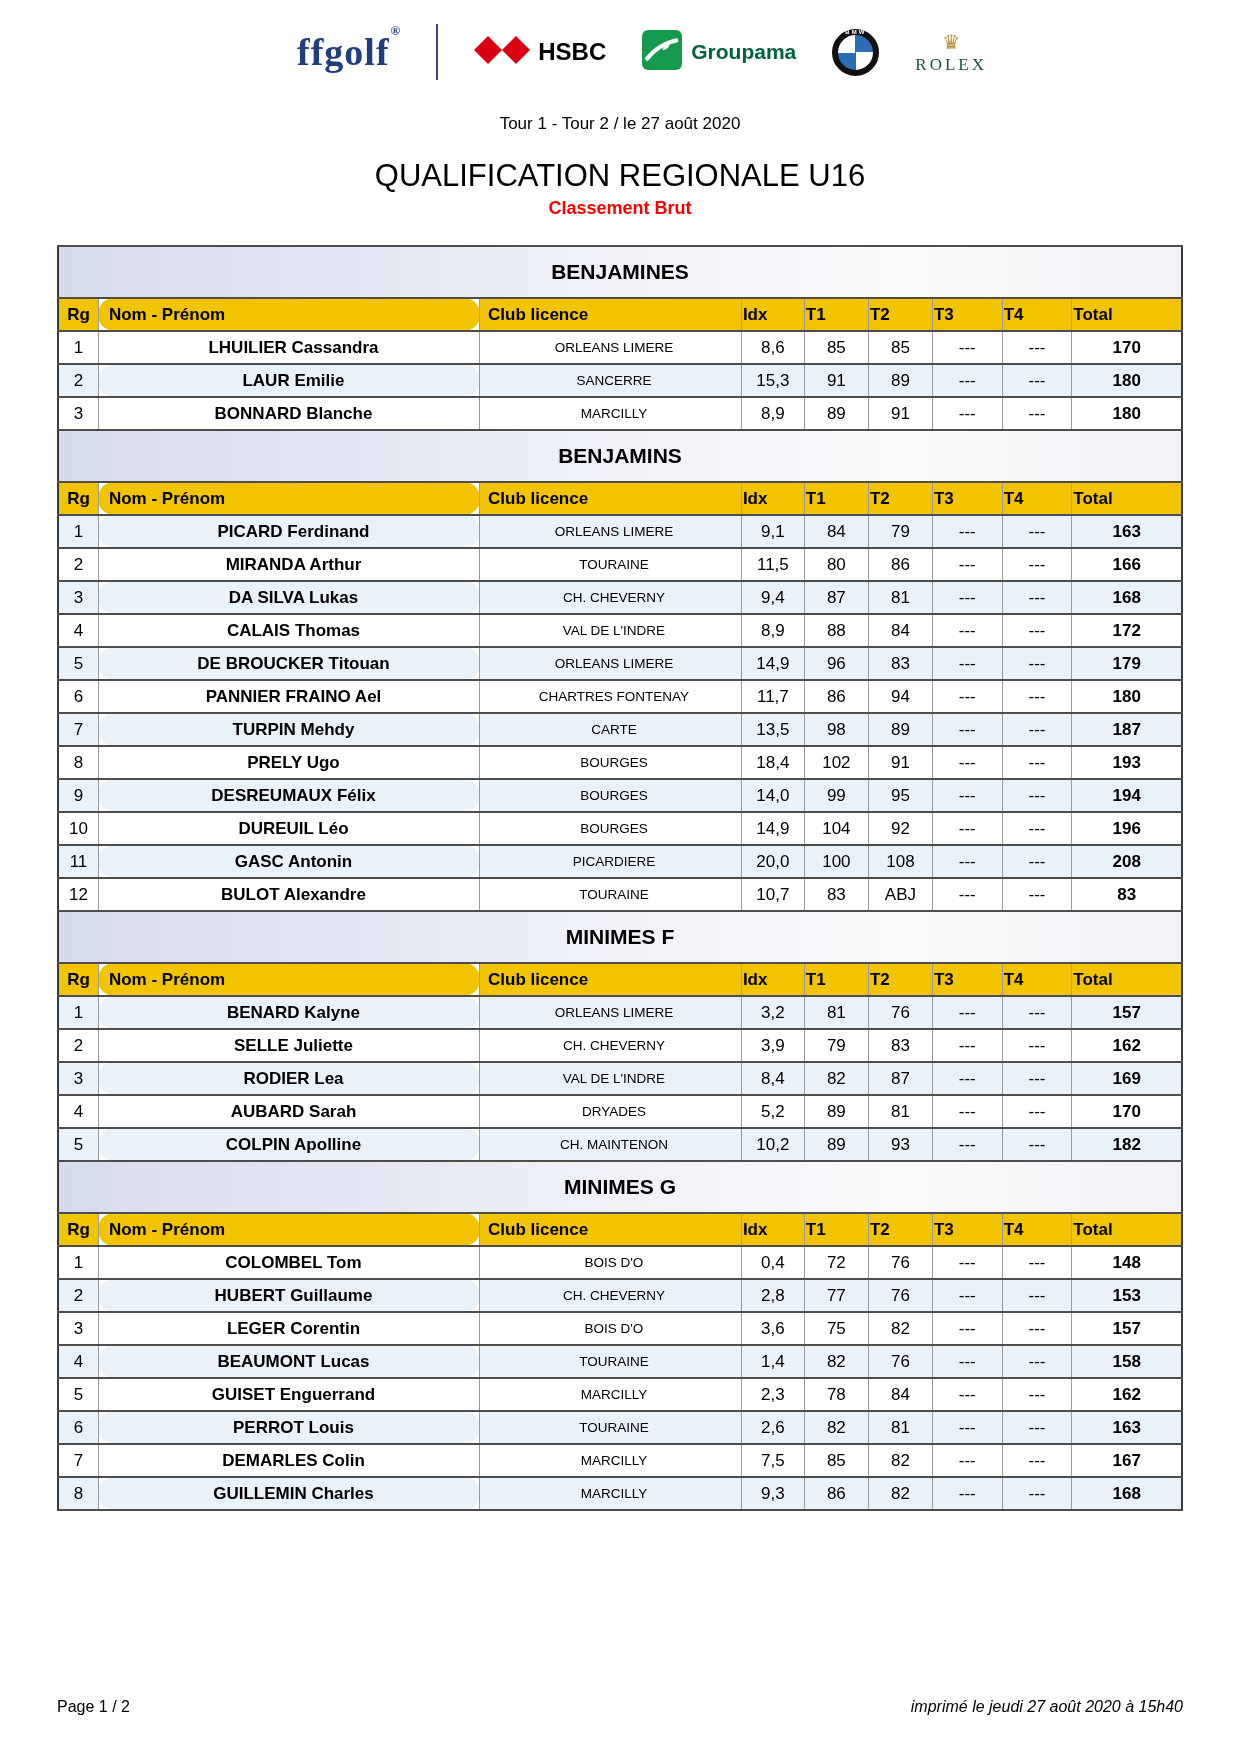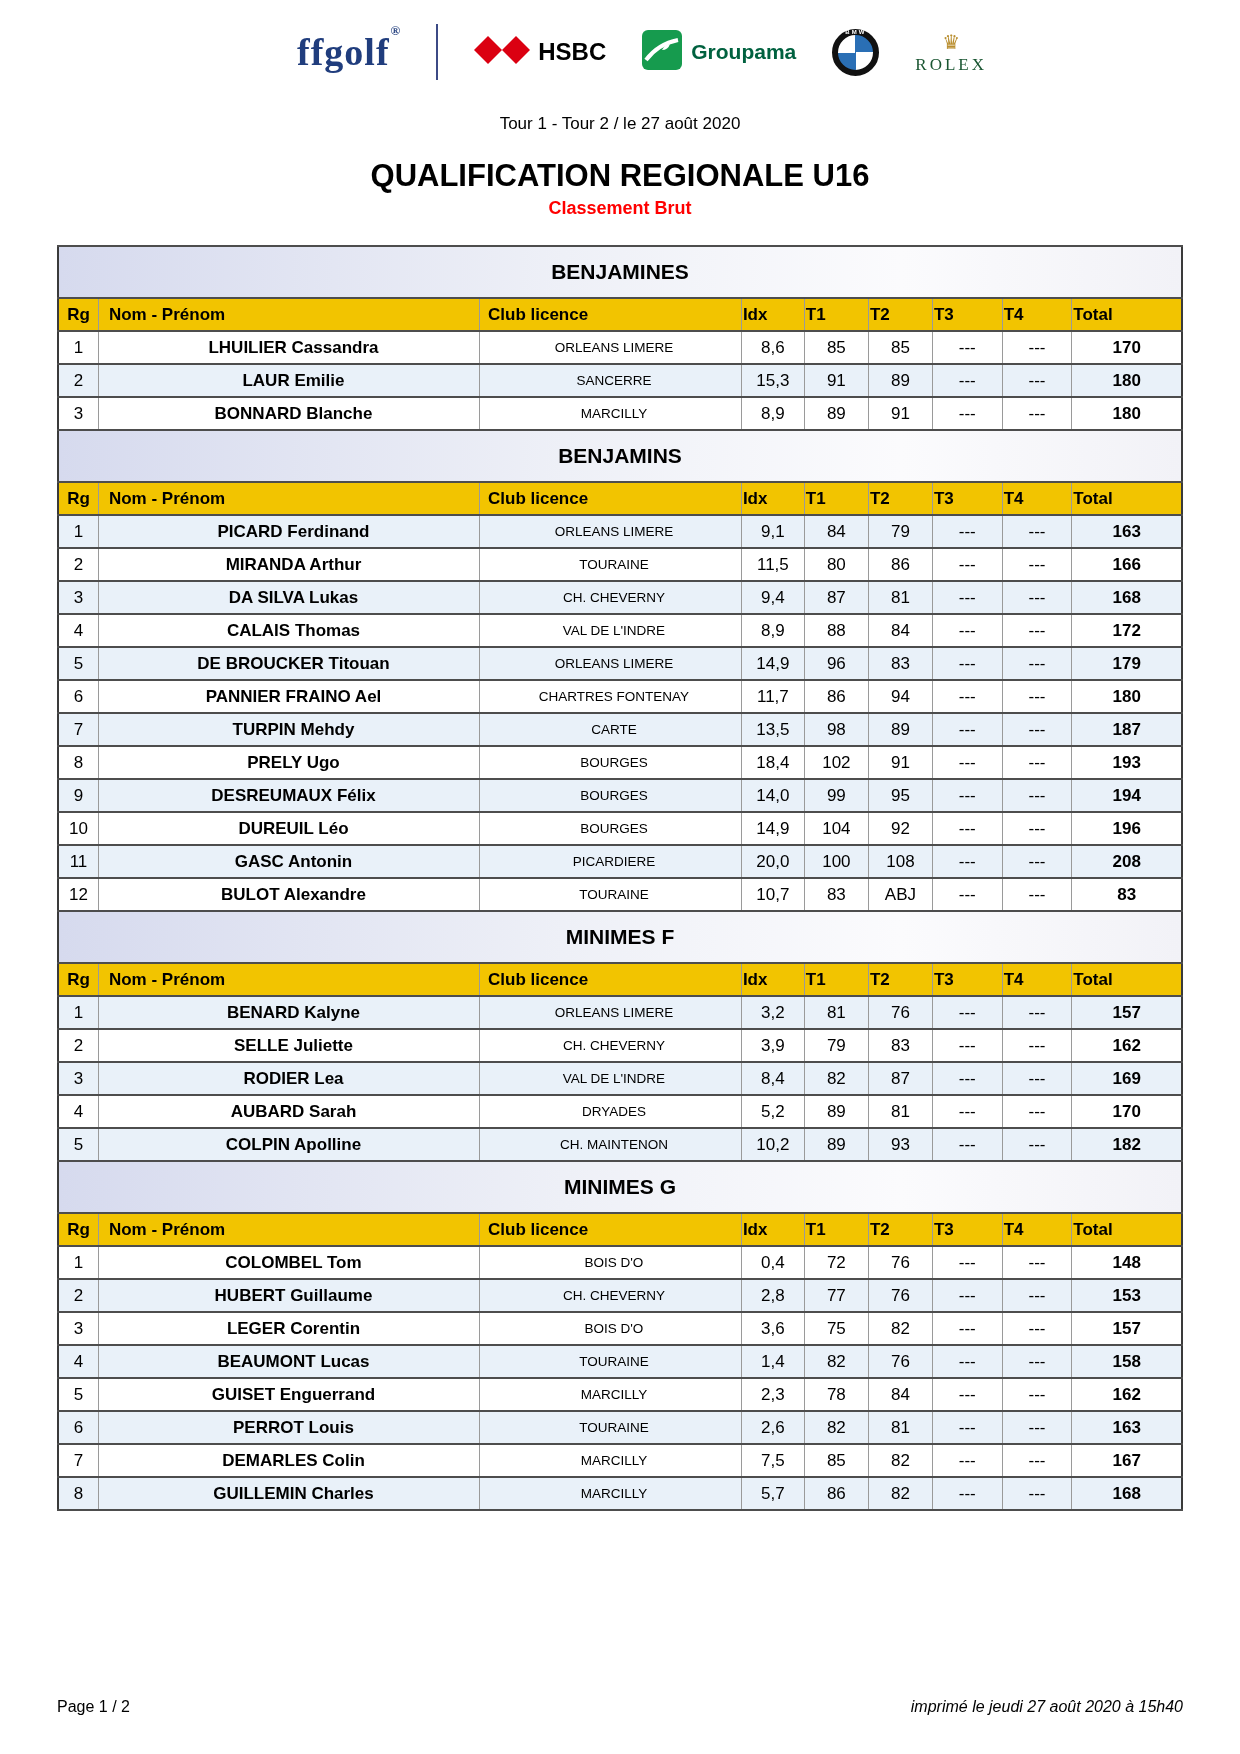--- a/index.html
+++ b/index.html
@@ -34,21 +34,21 @@
     font-size:6px;font-weight:bold;color:#fff;letter-spacing:2px;
   }
   .logo-rolex{display:flex;flex-direction:column;align-items:center;line-height:1;}
   .logo-rolex .crown{color:var(--rolex_gold,#b98e2f);font-size:20px;}
   .logo-rolex .word{
     font-family:"Liberation Serif", serif;font-weight:normal;font-size:17px;
     color:var(--rolex_green,#1a5632);letter-spacing:3px;margin-top:4px;
   }
   
   .tour-line{text-align:center;font-size:17px;margin-top:26px;}
-  .main-title{text-align:center;font-size:31px;font-weight:bold;margin-top:24px;letter-spacing:0px;}
+  .main-title{text-align:center;font-size:31px;font-weight:normal;margin-top:24px;letter-spacing:0px;}
   .sub-title{text-align:center;font-size:18px;font-weight:bold;color:var(--accent_red,#ff0000);margin-top:4px;}
   
   table.results{
     width:1126px;margin:26px 0 0 57px;border-collapse:collapse;table-layout:fixed;
     border:2px solid #3a3a3a;
   }
   table.results td{
     border-left:1px solid #9a9a9a;border-right:1px solid #9a9a9a;
     border-top:2px solid #4d4d4d;border-bottom:2px solid #4d4d4d;
     overflow:hidden;white-space:nowrap;box-sizing:border-box;
@@ -57,21 +57,21 @@
     height:52px;text-align:center;font-size:21px;font-weight:bold;
     background:linear-gradient(to right,#d6daee 0%,#eef0f7 45%,#fbfbfd 75%,#f2f2f7 100%);
   }
   tr.colhead td{
     background:var(--header_yellow,#f2c400);font-weight:bold;font-size:17px;height:33px;
   }
   tr.data td{height:33px;font-size:17px;text-align:center;background:#ffffff;}
   tr.data.alt td{background:var(--row_alt_blue,#e9f1f9);}
   td.c0{text-align:center;font-weight:normal;}
   tr.colhead td.c0{text-align:center;}
-  td.c1{text-align:left;padding-left:10px;font-weight:bold;}
+  td.c1{text-align:left;padding-left:10px;font-weight:bold;border-radius:16px;}
   td.c2{text-align:left;padding-left:8px;}
   tr.data td.c2{font-size:13.5px;font-weight:normal;}
   td.c8{font-weight:bold;}
   
   .footer{
     position:absolute;left:57px;right:57px;top:1698px;
     display:flex;justify-content:space-between;font-size:16px;
   }
   .footer .printed{font-style:italic;}
 </style>
@@ -487,21 +487,21 @@
         <td class="c4">85</td>
         <td class="c5">82</td>
         <td class="c6">---</td>
         <td class="c7">---</td>
         <td class="c8">167</td>
       </tr>
       <tr class="data alt">
         <td class="c0">8</td>
         <td class="c1">GUILLEMIN Charles</td>
         <td class="c2">MARCILLY</td>
-        <td class="c3">5,7</td>
+        <td class="c3">9,3</td>
         <td class="c4">86</td>
         <td class="c5">82</td>
         <td class="c6">---</td>
         <td class="c7">---</td>
         <td class="c8">168</td>
       </tr>
     </tbody>
   </table>
 
 <div class="footer">

